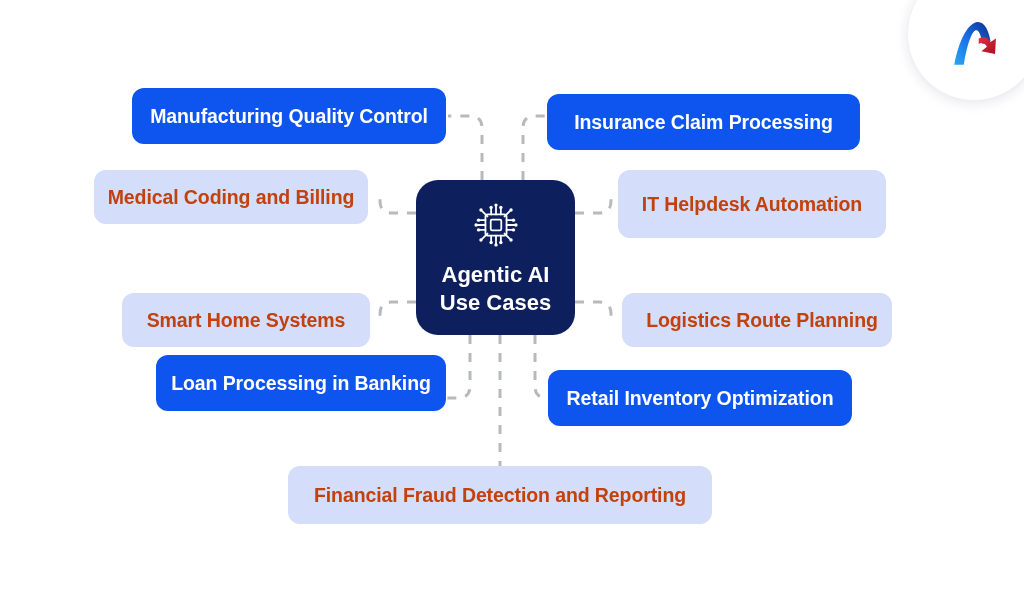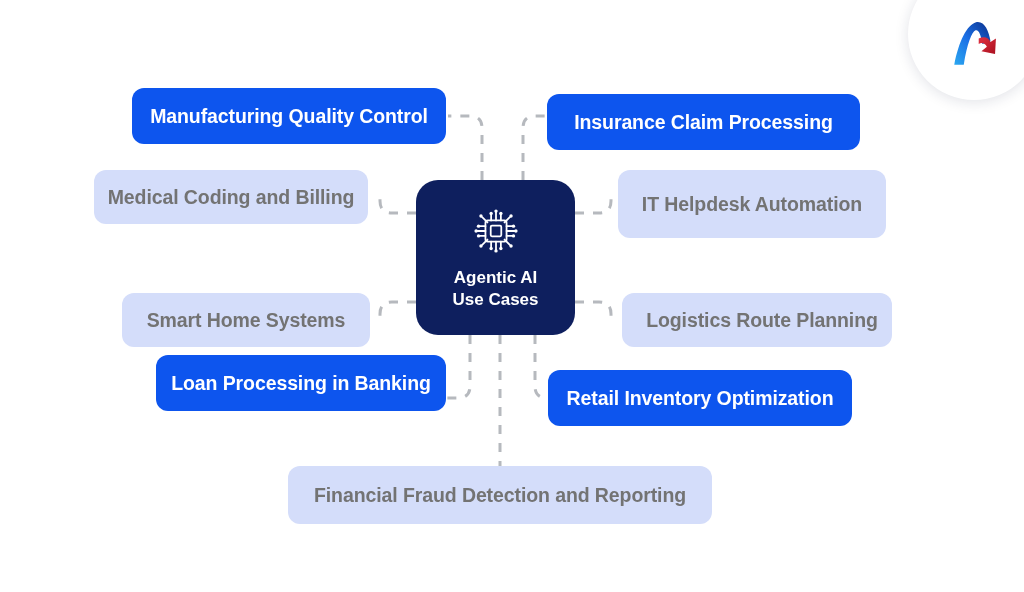--- a/index.html
+++ b/index.html
@@ -42,21 +42,21 @@
     letter-spacing: -0.1px;
     line-height: 1.15;
     white-space: nowrap;
   }
   .node.solid {
     background: #0D55EE;
     color: #ffffff;
   }
   .node.soft {
     background: #D4DDFA;
-    color: #737373;
+    color: #c2410c;
   }
 
   
   #hub {
     position: absolute;
     left: 416px;
     top: 180px;
     width: 159px;
     height: 155px;
     background: #0E1F5E;
@@ -67,21 +67,21 @@
     justify-content: center;
   }
   #hub .hub-icon {
     width: 52px;
     height: 52px;
     margin-bottom: 10px;
     display: block;
   }
   #hub .hub-label {
     color: #ffffff;
-    font-size: 17px;
+    font-size: 22px;
     font-weight: bold;
     text-align: center;
     line-height: 1.25;
     white-space: pre-line;
   }
 
   
   #brand-badge {
     position: absolute;
     left: 908px;

